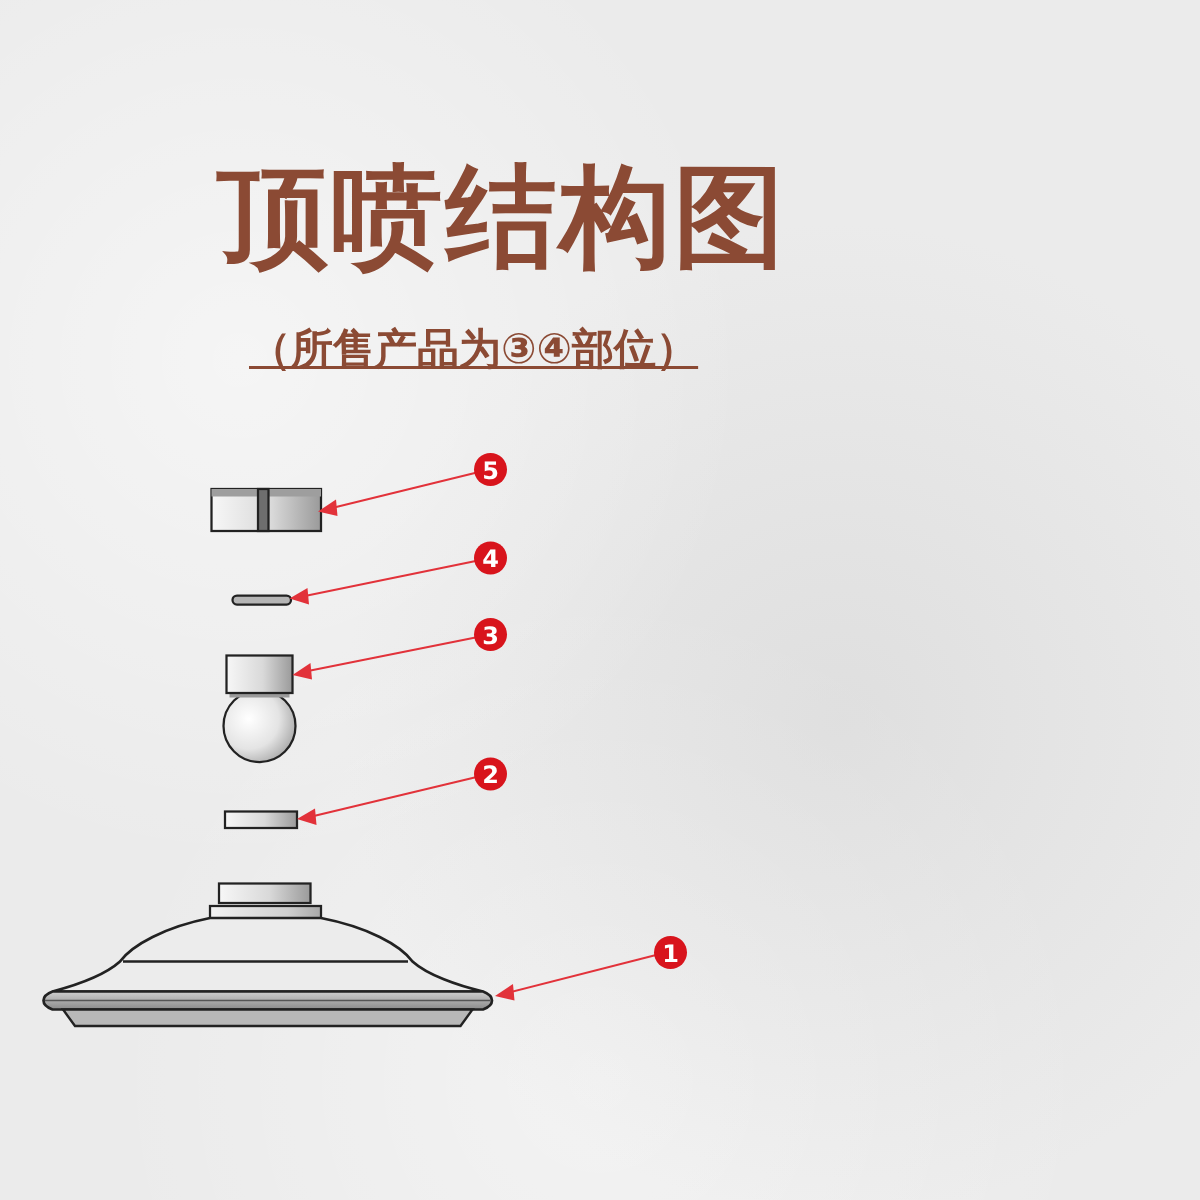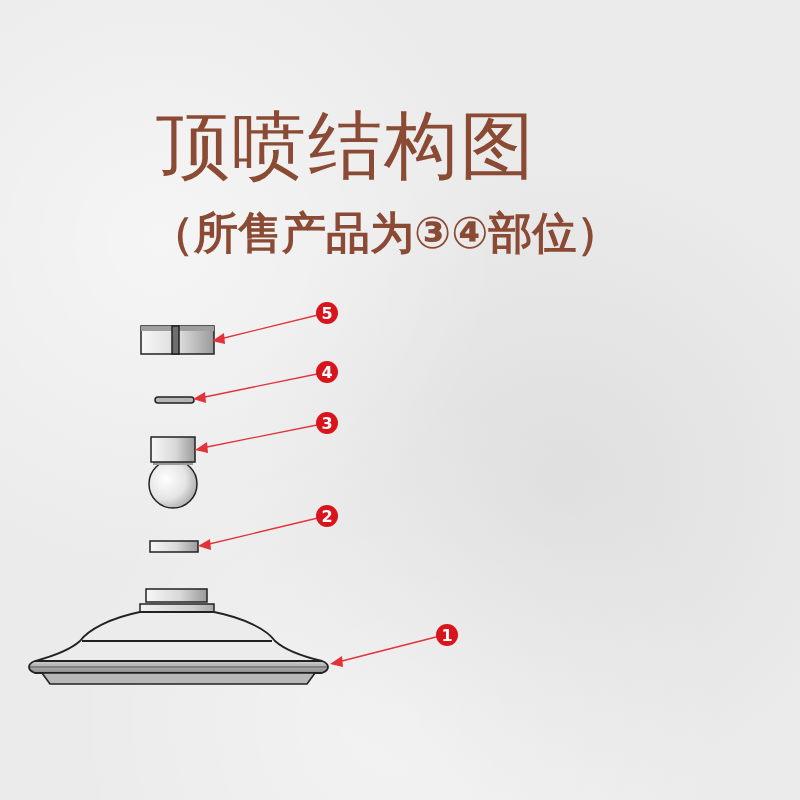--- a/index.html
+++ b/index.html
@@ -6,28 +6,28 @@
     body {
       width: 800px; height: 800px; overflow: hidden; position: relative;
       background: #ebebeb;
       background-image:
         radial-gradient(circle at 20% 30%, rgba(255,255,255,0.5) 0, rgba(255,255,255,0) 40%),
         radial-gradient(circle at 70% 60%, rgba(200,200,200,0.35) 0, rgba(200,200,200,0) 45%),
         radial-gradient(circle at 50% 90%, rgba(255,255,255,0.4) 0, rgba(255,255,255,0) 40%);
       font-family: "DejaVu Sans", sans-serif;
     }
     .title {
-      position: absolute; left: 156px; top: 100px;
-      font-size: 74px; font-weight: normal; color: #8b4a34;
+      position: absolute; left: 145px; top: 100px;
+      font-size: 74px; font-weight: bold; color: #8b4a34;
       letter-spacing: 2px; line-height: 90px; white-space: nowrap;
     }
     .subtitle {
-      position: absolute; left: 150px; top: 208px;
-      font-size: 44px; font-weight: bold; color: #8b4a34;
-      line-height: 50px; white-space: nowrap;
+      position: absolute; left: 166px; top: 208px;
+      font-size: 28px; font-weight: bold; color: #8b4a34;
+      line-height: 50px; white-space: nowrap; text-decoration: underline;
     }
     svg.diagram { position: absolute; left: 0; top: 0; }
     .badge-text { font-family: "DejaVu Sans", sans-serif; font-weight: bold; font-size: 16px; fill: #ffffff; }
   </style>
 </head>
 <body>
 
 <div class="title">顶喷结构图</div>
 <div class="subtitle">（所售产品为③④部位）</div>
 

